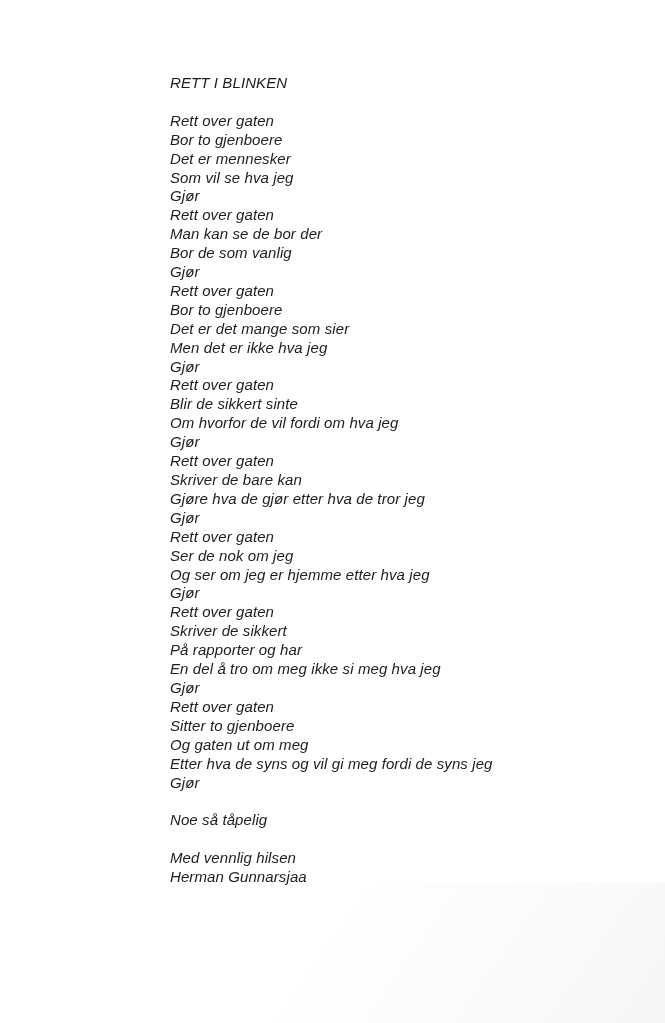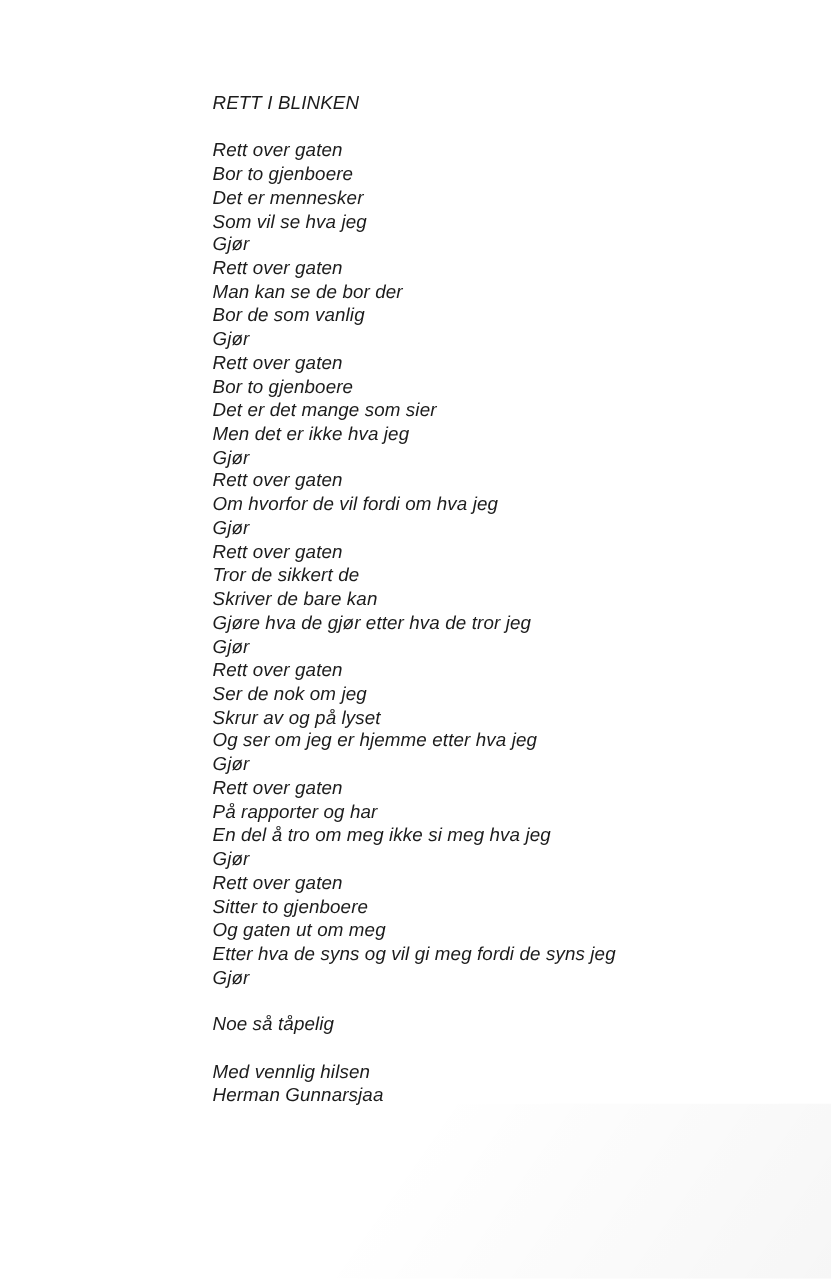--- a/index.html
+++ b/index.html
@@ -62,33 +62,33 @@
     <div class="line">Rett over gaten</div>
     <div class="line">Man kan se de bor der</div>
     <div class="line">Bor de som vanlig</div>
     <div class="line">Gjør</div>
     <div class="line">Rett over gaten</div>
     <div class="line">Bor to gjenboere</div>
     <div class="line">Det er det mange som sier</div>
     <div class="line">Men det er ikke hva jeg</div>
     <div class="line">Gjør</div>
     <div class="line">Rett over gaten</div>
+    <div class="line">Blir de sikkert sinte</div>
     <div class="line">Om hvorfor de vil fordi om hva jeg</div>
     <div class="line">Gjør</div>
     <div class="line">Rett over gaten</div>
-    <div class="line">Tror de sikkert de</div>
     <div class="line">Skriver de bare kan</div>
     <div class="line">Gjøre hva de gjør etter hva de tror jeg</div>
     <div class="line">Gjør</div>
     <div class="line">Rett over gaten</div>
     <div class="line">Ser de nok om jeg</div>
-    <div class="line">Skrur av og på lyset</div>
     <div class="line">Og ser om jeg er hjemme etter hva jeg</div>
     <div class="line">Gjør</div>
     <div class="line">Rett over gaten</div>
+    <div class="line">Skriver de sikkert</div>
     <div class="line">På rapporter og har</div>
     <div class="line">En del å tro om meg ikke si meg hva jeg</div>
     <div class="line">Gjør</div>
     <div class="line">Rett over gaten</div>
     <div class="line">Sitter to gjenboere</div>
     <div class="line">Og gaten ut om meg</div>
     <div class="line">Etter hva de syns og vil gi meg fordi de syns jeg</div>
     <div class="line">Gjør</div>
     <div class="gap"></div>
     <div class="line">Noe så tåpelig</div>

